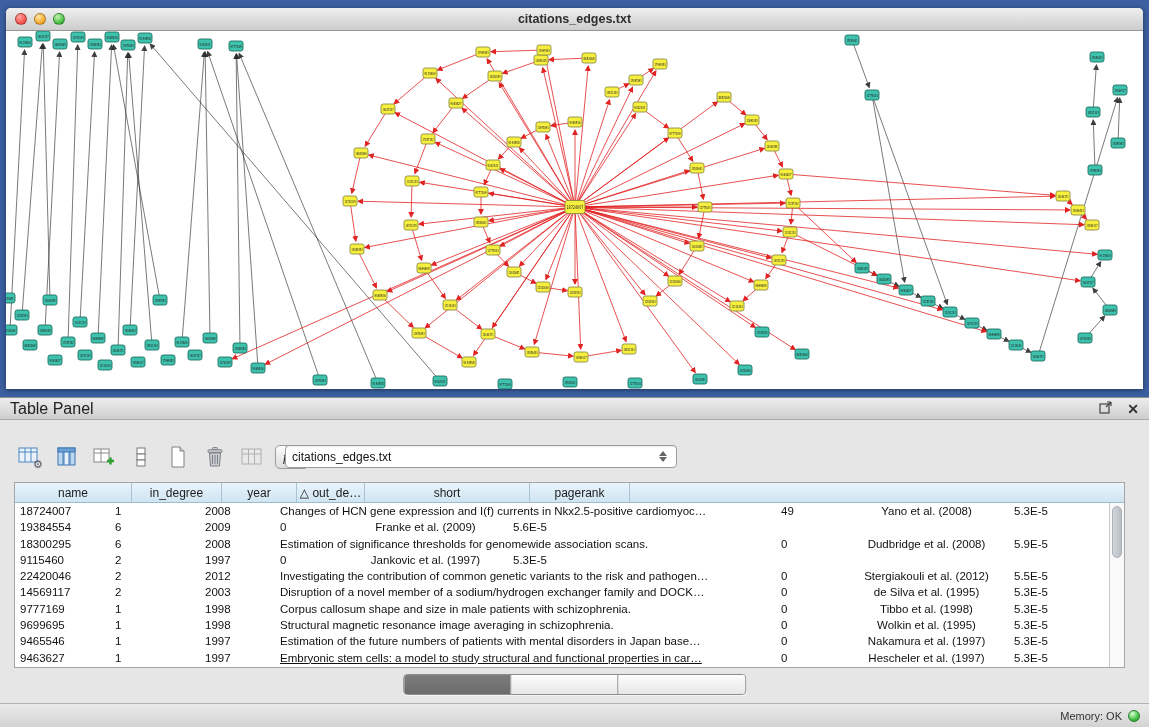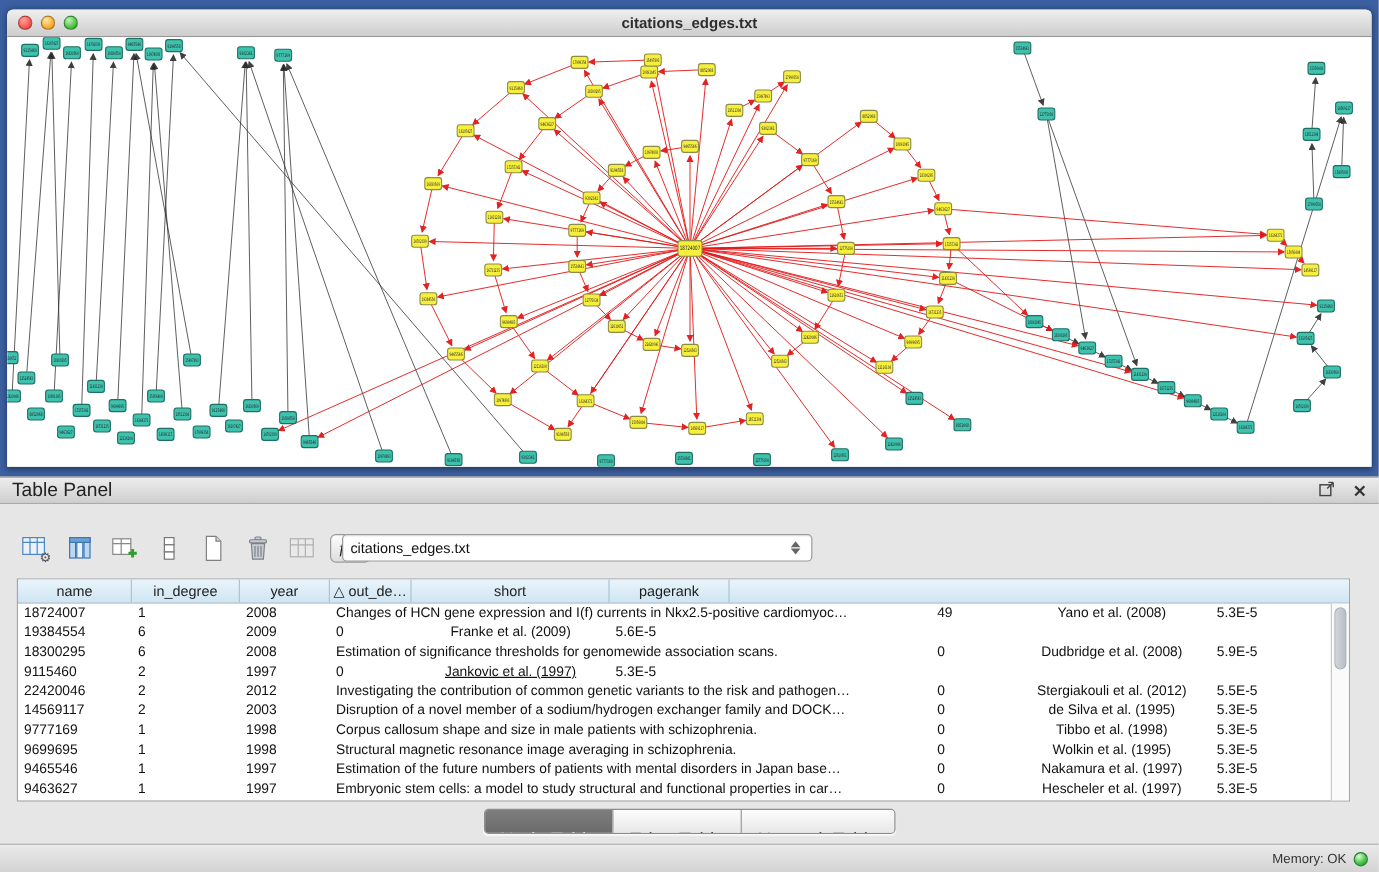--- a/index.html
+++ b/index.html
@@ -802,21 +802,21 @@
   <div class="combo">
     <span class="combo-value">citations_edges.txt</span>
     <span class="combo-arrows">
       <span class="arr-up"></span>
         <span class="arr-dn"></span>
     </span>
   </div>
 
   <div class="table">
     <div class="thead">
-        <div class="th" style="width: 95px;">name</div>
+        <div class="th" style="width: 117px;">name</div>
         <div class="th" style="width: 90px;">in_degree</div>
         <div class="th" style="width: 75px;">year</div>
         <div class="th" style="width: 68px;">△ out_de…</div>
         <div class="th" style="width: 165px;">short</div>
         <div class="th" style="width: 100px;">pagerank</div>
         <div class="th" style="width: 15px; border-right: none;"></div>
       </div>
     <div class="tbody">
         <div class="tr">
           <div class="td align-left" style="width: 95px;">18724007</div>
@@ -842,21 +842,21 @@
           <div class="td align-left" style="flex: 1 1 0%; min-width: 0px;">Estimation of significance thresholds for genomewide association scans.</div>
           <div class="td align-left" style="width: 68px;">0</div>
           <div class="td align-center" style="width: 165px;">Dudbridge et al. (2008)</div>
           <div class="td align-left" style="width: 100px;">5.9E-5</div>
         </div>
         <div class="tr">
           <div class="td align-left" style="width: 95px;">9115460</div>
           <div class="td align-left" style="width: 90px;">2</div>
           <div class="td align-left" style="width: 75px;">1997</div>
           <div class="td align-left" style="width: 68px;">0</div>
-          <div class="td align-center" style="width: 165px; text-decoration: underline;">Jankovic et al. (1997)</div>
+          <div class="td align-center" style="width: 165px;">Jankovic et al. (1997)</div>
           <div class="td align-left" style="width: 100px;">5.3E-5</div>
         </div>
         <div class="tr">
           <div class="td align-left" style="width: 95px;">22420046</div>
           <div class="td align-left" style="width: 90px;">2</div>
           <div class="td align-left" style="width: 75px;">2012</div>
           <div class="td align-left" style="flex: 1 1 0%; min-width: 0px;">Investigating the contribution of common genetic variants to the risk and pathogen…</div>
           <div class="td align-left" style="width: 68px;">0</div>
           <div class="td align-center" style="width: 165px;">Stergiakouli et al. (2012)</div>
           <div class="td align-left" style="width: 100px;">5.5E-5</div>
@@ -894,21 +894,21 @@
           <div class="td align-left" style="width: 75px;">1997</div>
           <div class="td align-left" style="flex: 1 1 0%; min-width: 0px;">Estimation of the future numbers of patients with mental disorders in Japan base…</div>
           <div class="td align-left" style="width: 68px;">0</div>
           <div class="td align-center" style="width: 165px;">Nakamura et al. (1997)</div>
           <div class="td align-left" style="width: 100px;">5.3E-5</div>
         </div>
         <div class="tr">
           <div class="td align-left" style="width: 95px;">9463627</div>
           <div class="td align-left" style="width: 90px;">1</div>
           <div class="td align-left" style="width: 75px;">1997</div>
-          <div class="td align-left" style="flex: 1 1 0%; min-width: 0px;">Embryonic stem cells: a model to study structural and functional properties in car…</div>
+          <div class="td align-left" style="flex: 1 1 0%; min-width: 0px; text-decoration: underline;">Embryonic stem cells: a model to study structural and functional properties in car…</div>
           <div class="td align-left" style="width: 68px;">0</div>
           <div class="td align-center" style="width: 165px;">Hescheler et al. (1997)</div>
           <div class="td align-left" style="width: 100px;">5.3E-5</div>
         </div>
       </div>
     <div class="vscroll">
       <div class="vthumb"></div>
     </div>
   </div>
 

